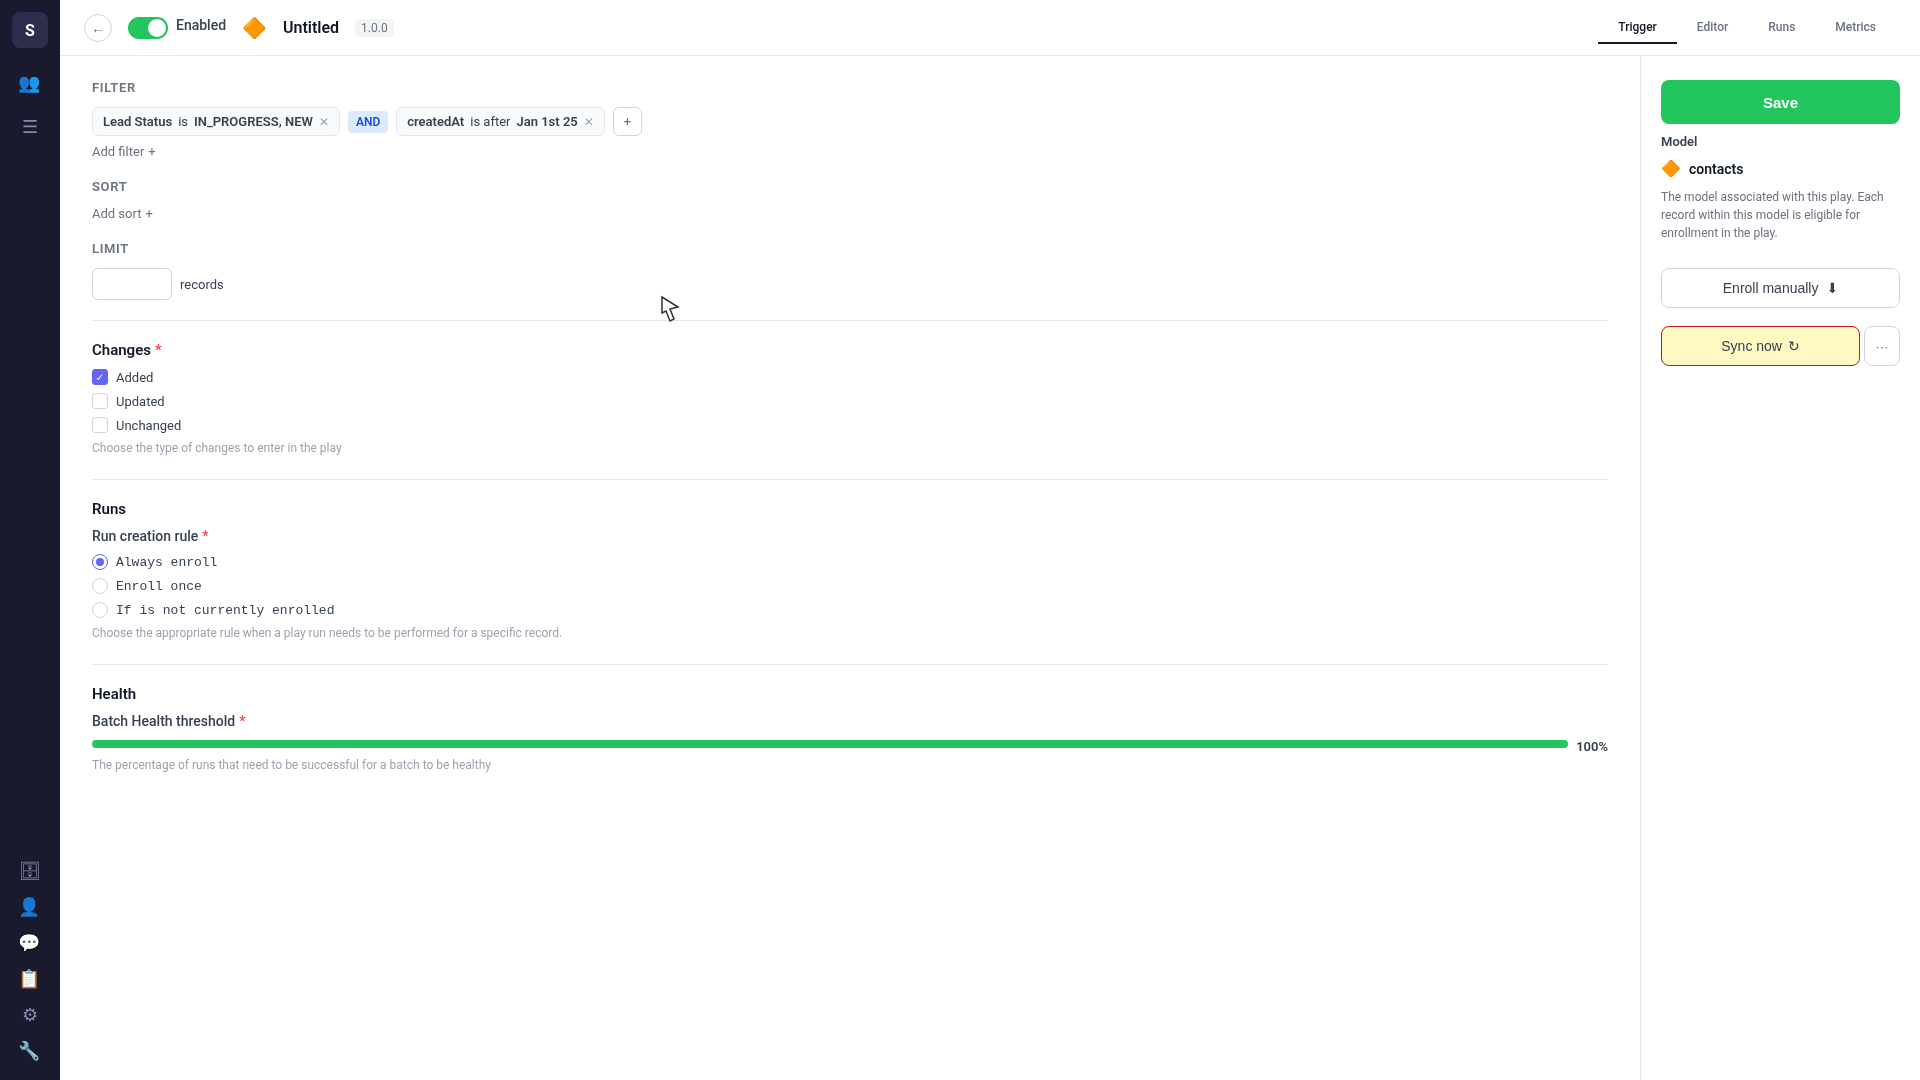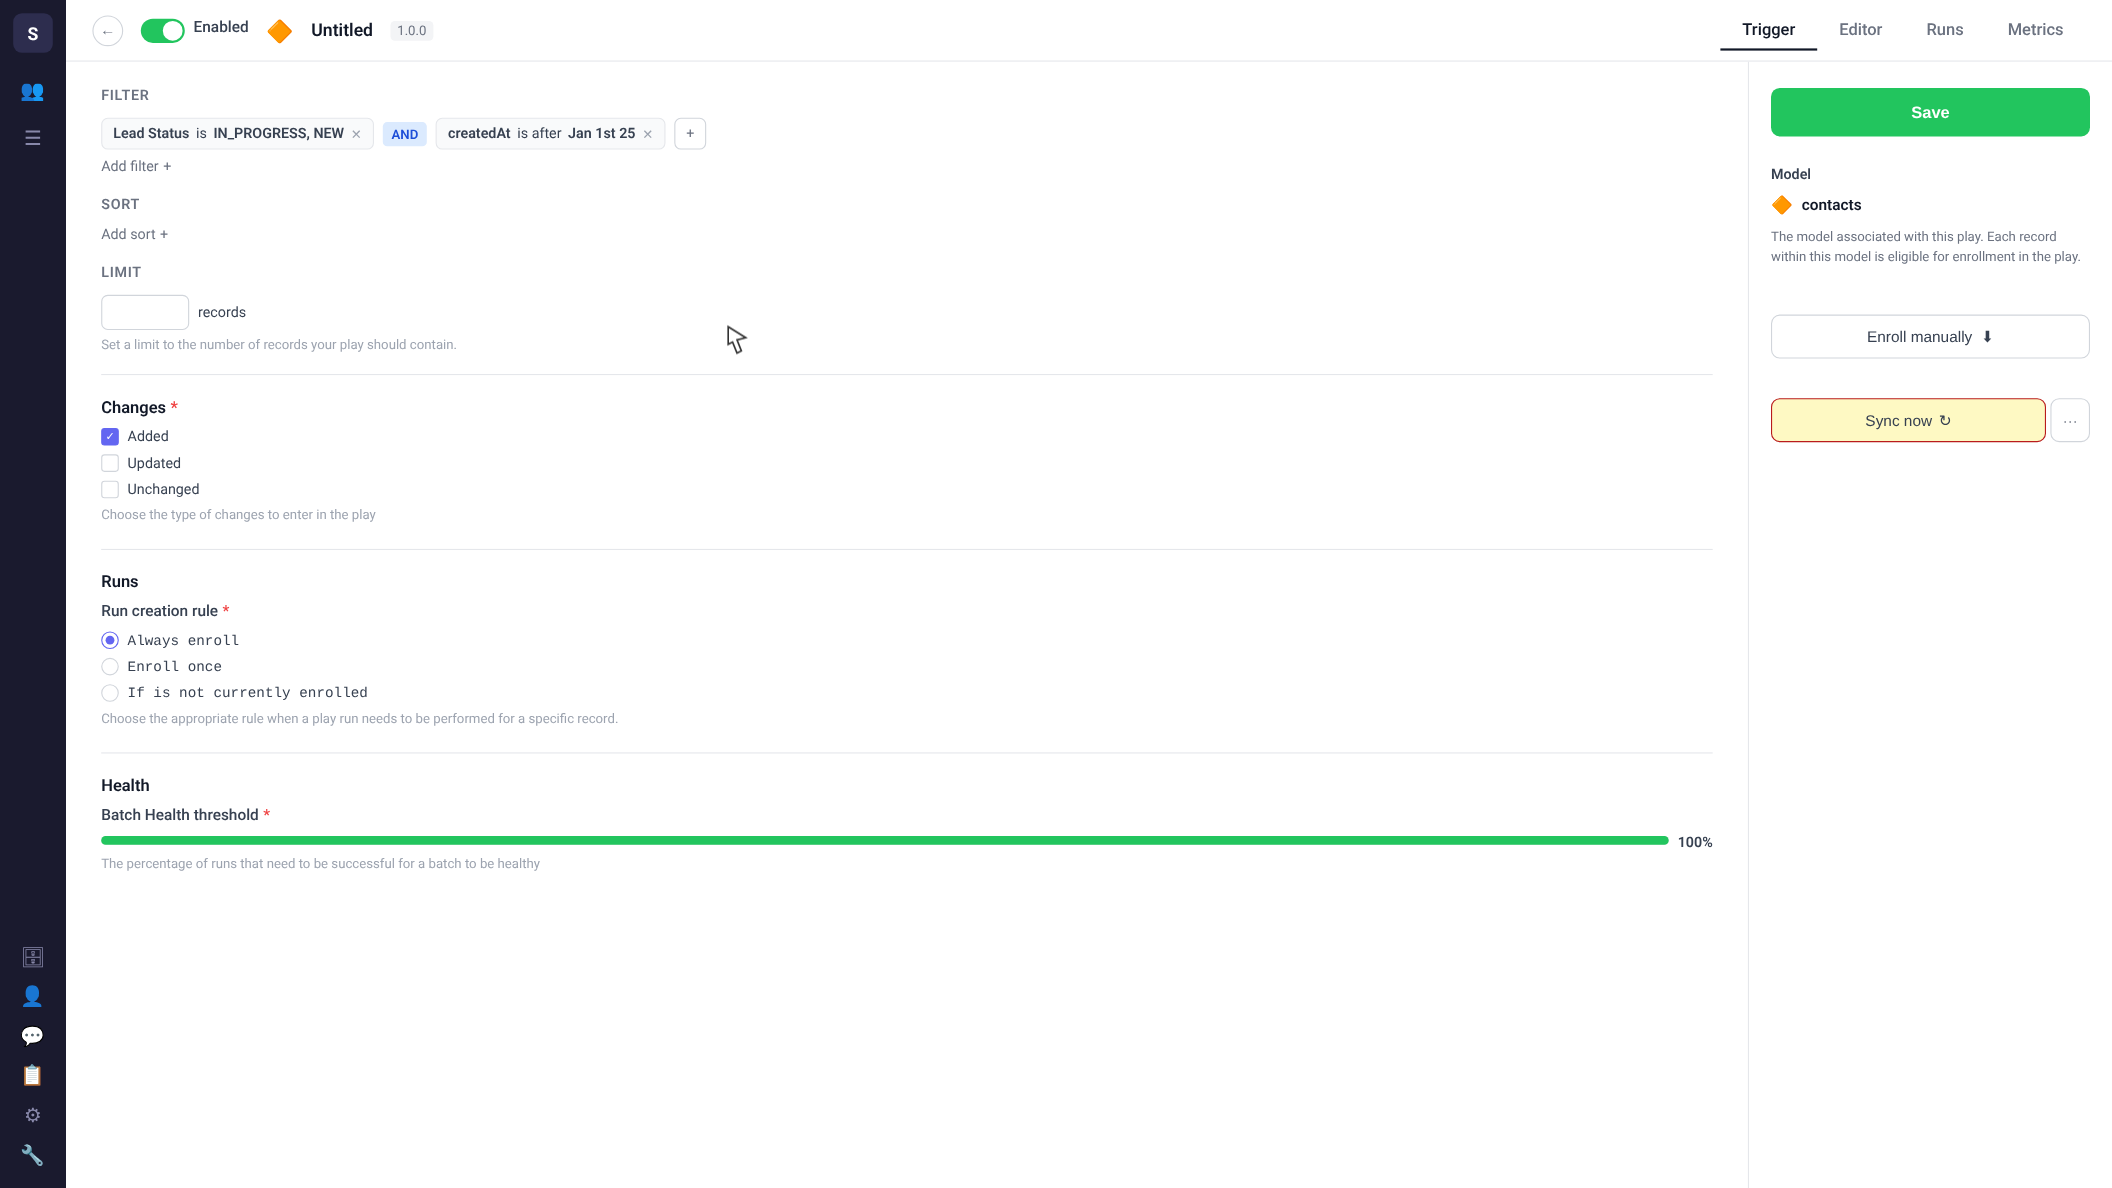--- a/index.html
+++ b/index.html
@@ -77,21 +77,21 @@
     .version-badge {
       font-size: 12px; color: #6b7280;
       background: #f3f4f6; border-radius: 4px;
       padding: 2px 6px;
     }
     .nav-tabs {
       display: flex; gap: 0; margin-left: auto;
     }
     .nav-tab {
       padding: 8px 20px;
-      font-size: 15px; color: #6b7280;
+      font-size: 12px; color: #6b7280;
       cursor: pointer; border-bottom: 2px solid transparent;
       font-weight: 500;
     }
     .nav-tab.active { color: #111827; border-bottom-color: #111827; }
 
     
     .main-wrap {
       flex: 1;
       display: flex;
       flex-direction: column;
@@ -234,27 +234,27 @@
       background: #22c55e;
       border-radius: 4px;
     }
     .progress-row {
       display: flex; align-items: center; gap: 8px;
     }
     .progress-label { font-size: 13px; color: #374151; font-weight: 600; }
 
     
     .right-panel {
-      width: 331px;
+      width: 280px;
       border-left: 1px solid #e5e7eb;
       padding: 24px 20px;
       flex-shrink: 0;
       display: flex;
       flex-direction: column;
-      gap: 28px;
+      gap: 10px;
     }
     .save-btn {
       width: 100%; height: 44px;
       background: #22c55e;
       color: #fff;
       border: none; border-radius: 8px;
       font-size: 15px; font-weight: 600;
       cursor: pointer;
     }
     .model-section { }
@@ -378,21 +378,20 @@
           <span>+</span>
         </div>
       </div>
 
       <div class="limit-section">
         <div class="section-label">Limit</div>
         <div class="limit-row">
           <input class="limit-input" type="text" value="" style="">
           <span class="records-label">records</span>
         </div>
-        <div class="hint-text">Set a limit to the number of records your play should contain.</div>
       </div>
 
       <hr class="divider">
 
       <div class="changes-section">
         <div class="section-title">
           <span>Changes</span>
           <span class="required-star">*</span>
         </div>
         <div class="checkbox-row">

